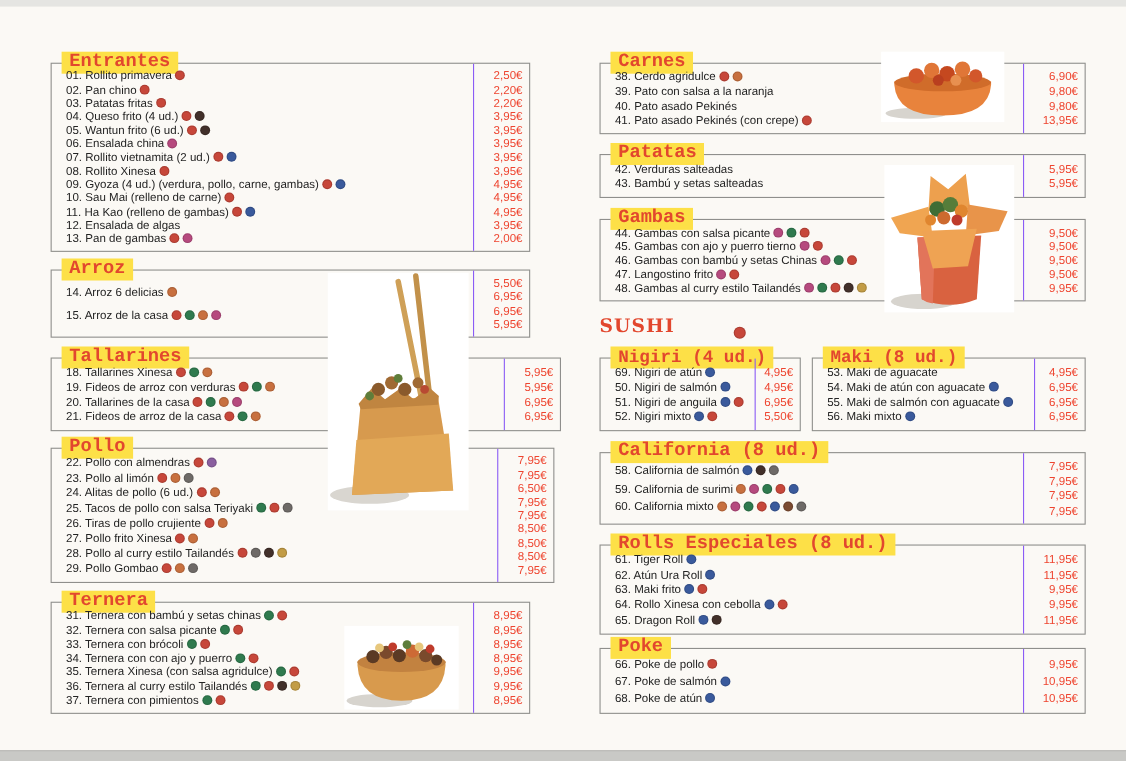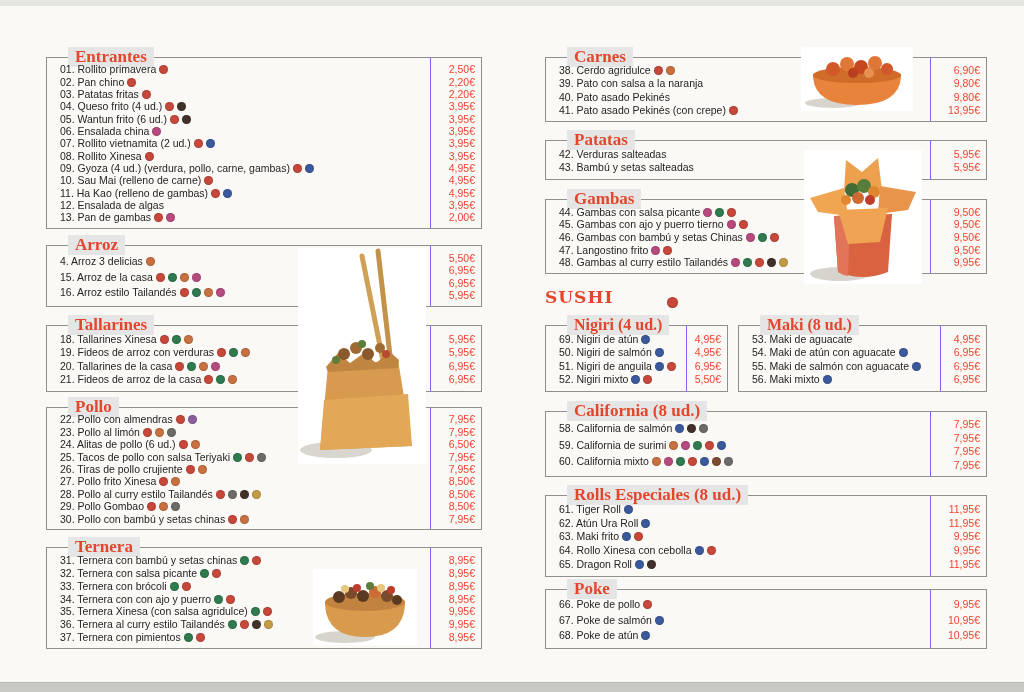--- a/index.html
+++ b/index.html
@@ -2,23 +2,23 @@
 <html><head>
 <meta charset="utf-8">
 <style>
   html,body{margin:0;padding:0;background:#e9e9e6;}
   .page{position:relative;width:1024px;height:692px;background:#fbf9f5;overflow:hidden;
         font-family:"Liberation Sans",sans-serif;-webkit-font-smoothing:antialiased;}
   .strip-top{position:absolute;top:0;left:0;width:100%;height:6px;background:#e5e5e2;}
   .strip-bottom{position:absolute;bottom:0;left:0;width:100%;height:9px;background:#c9c9c6;border-top:1px solid #b8b8b5;}
 
   .box{position:absolute;border:1px solid #8f8f8c;--pw:50px;z-index:1;}
-  .legend{position:absolute;top:-11px;left:9px;background:#e5e5e5;padding:0 7px;
-          font-family:Liberation Serif, serif;font-weight:bold;color:#e2472e;
-          font-size:17px;line-height:20px;white-space:nowrap;margin-left:12px;}
+  .legend{position:absolute;top:-11px;left:9px;background:#fde047;padding:0 7px;
+          font-family:Liberation Mono, monospace;font-weight:bold;color:#e2472e;
+          font-size:17px;line-height:20px;white-space:nowrap;}
   .legend.small{font-size:16px;}
   .rows{position:absolute;top:5px;bottom:3px;left:13px;right:calc(var(--pw) + 2px);
         display:flex;flex-direction:column;justify-content:space-evenly;overflow:hidden;}
   .row{white-space:nowrap;font-size:10.5px;color:#242424;line-height:11px;}
   .pricecol{position:absolute;top:0;bottom:0;right:0;width:var(--pw);border-left:1px solid #8b5cf6;}
   .prices{position:absolute;top:5px;bottom:3px;left:0;right:6px;display:flex;flex-direction:column;justify-content:space-evenly;}
   .price{font-size:10.5px;color:#ee4530;text-align:right;line-height:11px;}
   .dot{display:inline-block;width:9px;height:9px;border-radius:50%;margin-left:3px;vertical-align:-1px;
        box-shadow:inset 0 0 0 1px rgba(0,0,0,0.15);}
 
@@ -68,64 +68,62 @@
           <div class="price">4,95€</div>
           <div class="price">3,95€</div>
           <div class="price">2,00€</div>
         </div>
       </div>
   </div>
 
   <div class="box" style="left:46px;top:245px;width:434px;height:60px;--pw:50px;">
     <div class="legend">Arroz</div>
     <div class="rows">
-        <div class="row"><span>4. Arroz 3 delicias</span><span class="dot" style="background: rgb(200, 112, 63);"></span></div>
+        <div class="row"><span>14. Arroz 6 delicias</span><span class="dot" style="background: rgb(200, 112, 63);"></span></div>
         <div class="row"><span>15. Arroz de la casa</span><span class="dot" style="background: rgb(199, 71, 58);"></span><span class="dot" style="background: rgb(47, 122, 78);"></span><span class="dot" style="background: rgb(200, 112, 63);"></span><span class="dot" style="background: rgb(182, 74, 126);"></span></div>
-        <div class="row"><span>16. Arroz estilo Tailandés</span><span class="dot" style="background: rgb(199, 71, 58);"></span><span class="dot" style="background: rgb(47, 122, 78);"></span><span class="dot" style="background: rgb(200, 112, 63);"></span><span class="dot" style="background: rgb(182, 74, 126);"></span></div>
       </div>
     <div class="pricecol">
         <div class="prices">
           <div class="price">5,50€</div>
           <div class="price">6,95€</div>
           <div class="price">6,95€</div>
           <div class="price">5,95€</div>
         </div>
       </div>
   </div>
 
-  <div class="box" style="left:46px;top:325px;width:434px;height:65px;--pw:50px;">
+  <div class="box" style="left:46px;top:325px;width:434px;height:65px;padding-left:28px;--pw:50px;">
     <div class="legend">Tallarines</div>
     <div class="rows">
         <div class="row"><span>18. Tallarines Xinesa</span><span class="dot" style="background: rgb(199, 71, 58);"></span><span class="dot" style="background: rgb(47, 122, 78);"></span><span class="dot" style="background: rgb(200, 112, 63);"></span></div>
         <div class="row"><span>19. Fideos de arroz con verduras</span><span class="dot" style="background: rgb(199, 71, 58);"></span><span class="dot" style="background: rgb(47, 122, 78);"></span><span class="dot" style="background: rgb(200, 112, 63);"></span></div>
         <div class="row"><span>20. Tallarines de la casa</span><span class="dot" style="background: rgb(199, 71, 58);"></span><span class="dot" style="background: rgb(47, 122, 78);"></span><span class="dot" style="background: rgb(200, 112, 63);"></span><span class="dot" style="background: rgb(182, 74, 126);"></span></div>
         <div class="row"><span>21. Fideos de arroz de la casa</span><span class="dot" style="background: rgb(199, 71, 58);"></span><span class="dot" style="background: rgb(47, 122, 78);"></span><span class="dot" style="background: rgb(200, 112, 63);"></span></div>
       </div>
     <div class="pricecol">
         <div class="prices">
           <div class="price">5,95€</div>
           <div class="price">5,95€</div>
           <div class="price">6,95€</div>
           <div class="price">6,95€</div>
         </div>
       </div>
   </div>
 
-  <div class="box" style="left:46px;top:407px;width:434px;height:121px;--pw:50px;">
+  <div class="box" style="left:46px;top:407px;width:434px;height:121px;padding-left:22px;--pw:50px;">
     <div class="legend">Pollo</div>
     <div class="rows">
         <div class="row"><span>22. Pollo con almendras</span><span class="dot" style="background: rgb(199, 71, 58);"></span><span class="dot" style="background: rgb(138, 95, 159);"></span></div>
         <div class="row"><span>23. Pollo al limón</span><span class="dot" style="background: rgb(199, 71, 58);"></span><span class="dot" style="background: rgb(200, 112, 63);"></span><span class="dot" style="background: rgb(110, 106, 103);"></span></div>
         <div class="row"><span>24. Alitas de pollo (6 ud.)</span><span class="dot" style="background: rgb(199, 71, 58);"></span><span class="dot" style="background: rgb(200, 112, 63);"></span></div>
         <div class="row"><span>25. Tacos de pollo con salsa Teriyaki</span><span class="dot" style="background: rgb(47, 122, 78);"></span><span class="dot" style="background: rgb(199, 71, 58);"></span><span class="dot" style="background: rgb(110, 106, 103);"></span></div>
         <div class="row"><span>26. Tiras de pollo crujiente</span><span class="dot" style="background: rgb(199, 71, 58);"></span><span class="dot" style="background: rgb(200, 112, 63);"></span></div>
         <div class="row"><span>27. Pollo frito Xinesa</span><span class="dot" style="background: rgb(199, 71, 58);"></span><span class="dot" style="background: rgb(200, 112, 63);"></span></div>
         <div class="row"><span>28. Pollo al curry estilo Tailandés</span><span class="dot" style="background: rgb(199, 71, 58);"></span><span class="dot" style="background: rgb(110, 106, 103);"></span><span class="dot" style="background: rgb(66, 48, 42);"></span><span class="dot" style="background: rgb(194, 156, 69);"></span></div>
         <div class="row"><span>29. Pollo Gombao</span><span class="dot" style="background: rgb(199, 71, 58);"></span><span class="dot" style="background: rgb(200, 112, 63);"></span><span class="dot" style="background: rgb(110, 106, 103);"></span></div>
-        <div class="row"><span>30. Pollo con bambú y setas chinas</span><span class="dot" style="background: rgb(199, 71, 58);"></span><span class="dot" style="background: rgb(200, 112, 63);"></span></div>
       </div>
     <div class="pricecol">
         <div class="prices">
           <div class="price">7,95€</div>
           <div class="price">7,95€</div>
           <div class="price">6,50€</div>
           <div class="price">7,95€</div>
           <div class="price">7,95€</div>
           <div class="price">8,50€</div>
           <div class="price">8,50€</div>

